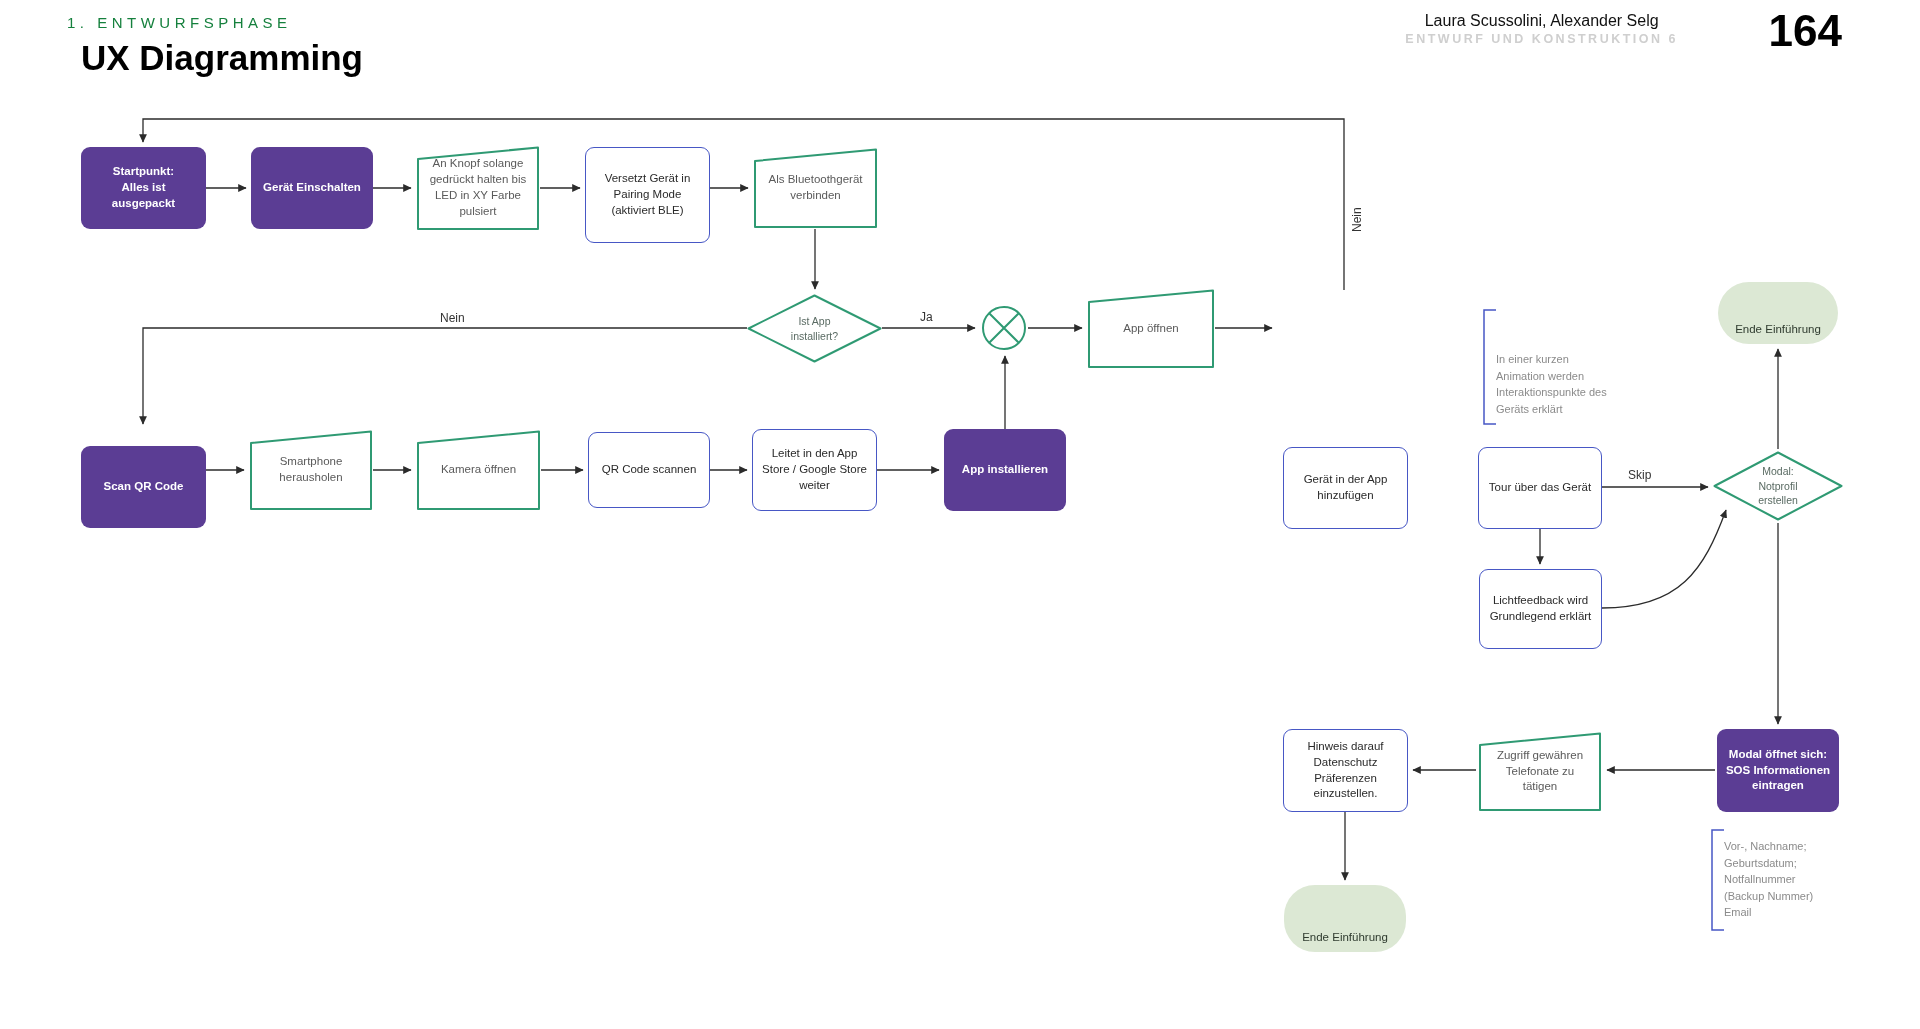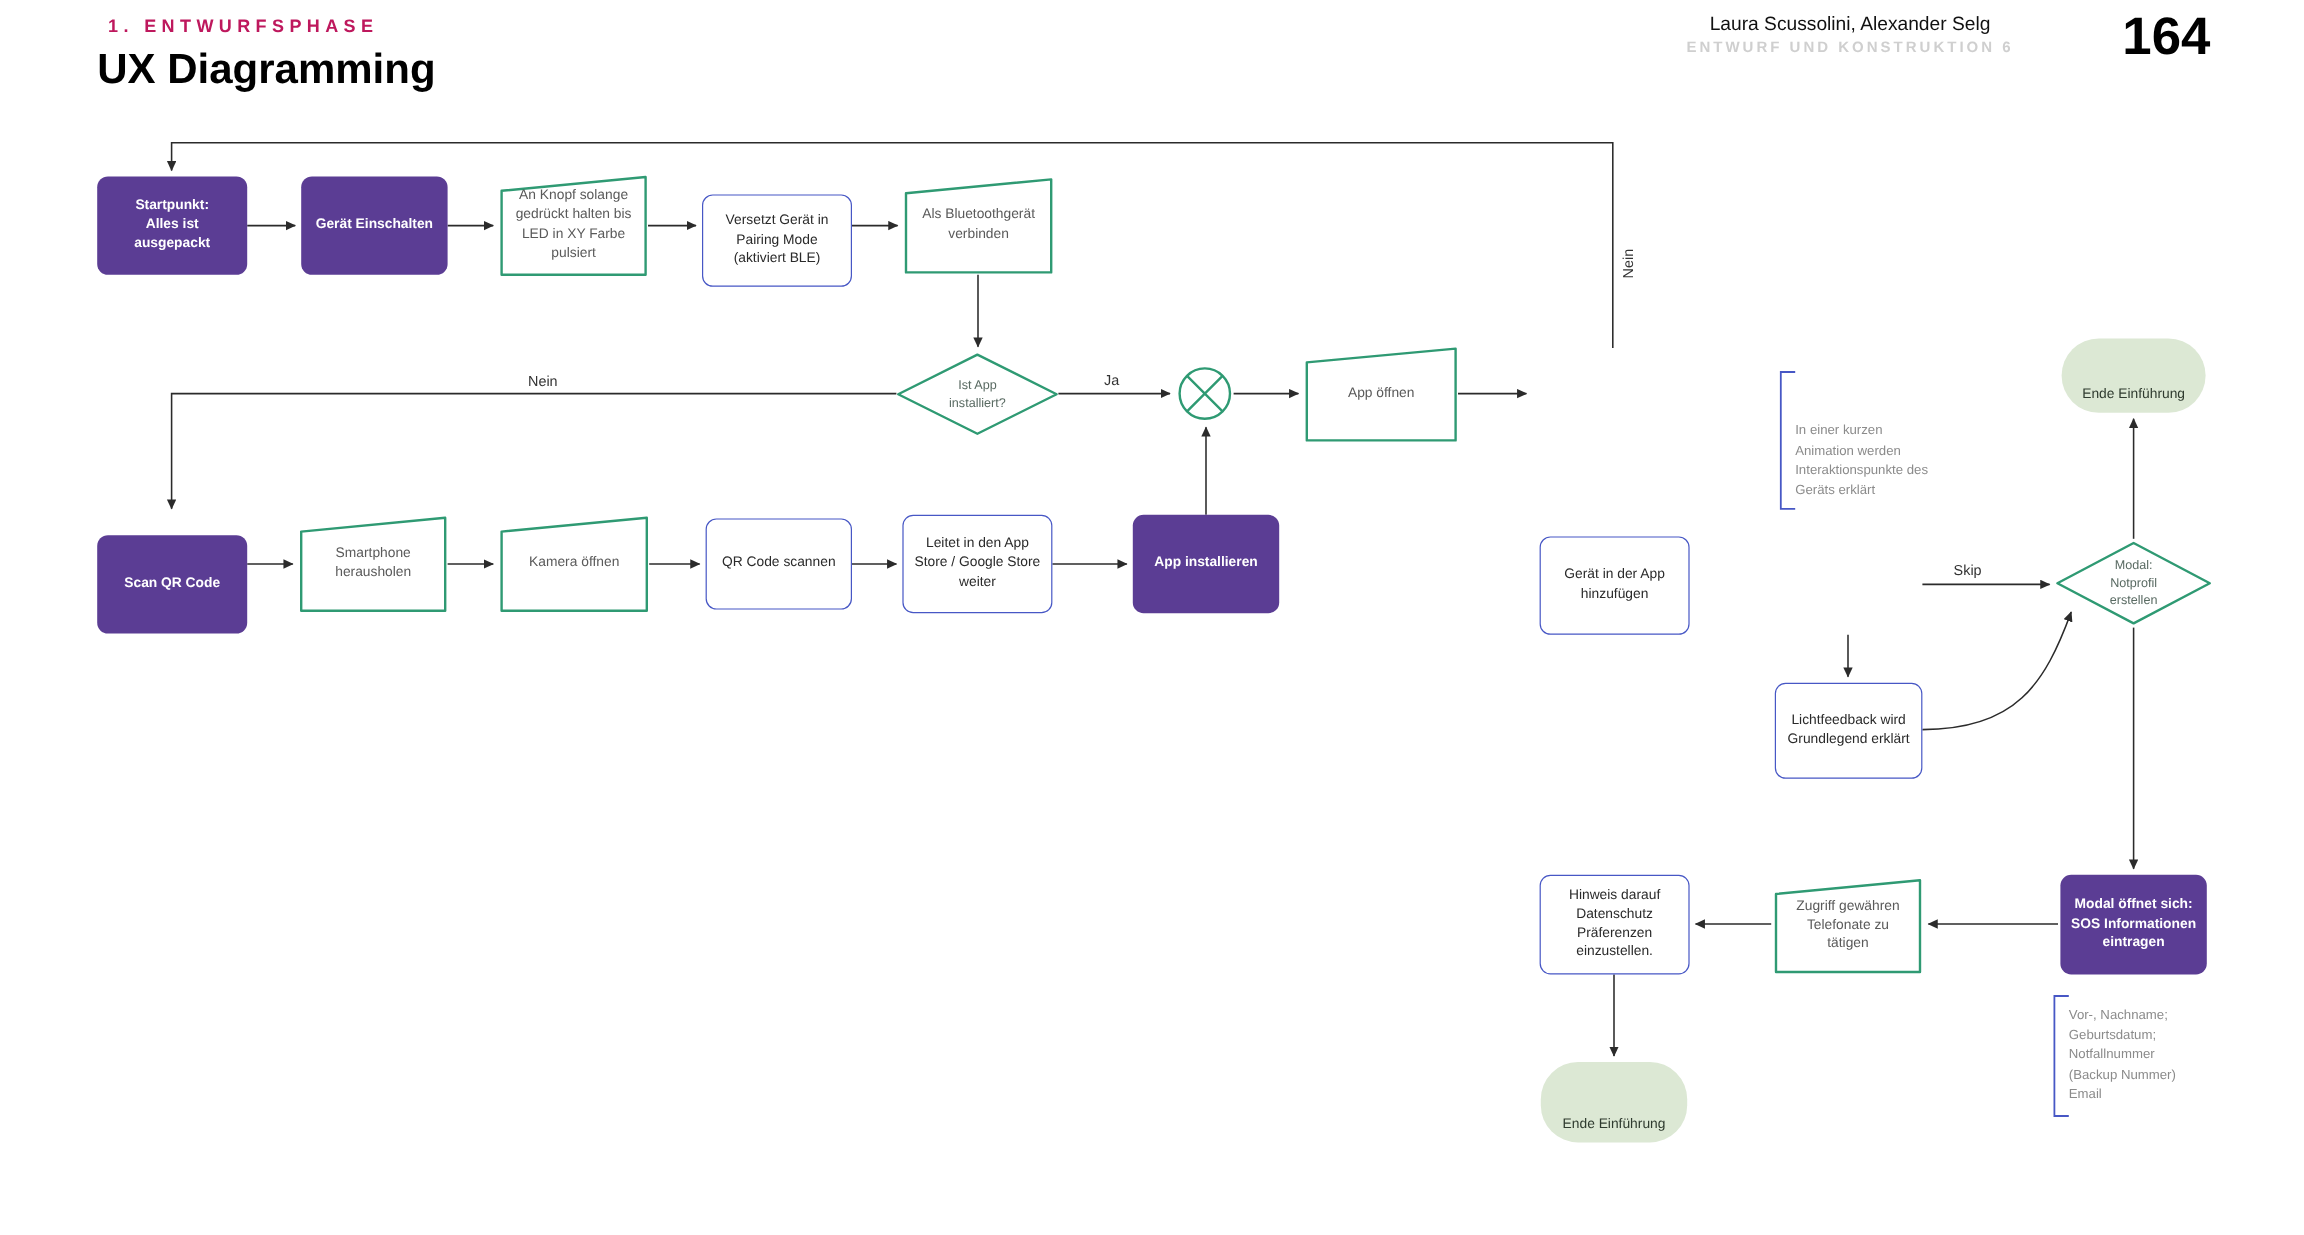--- a/index.html
+++ b/index.html
@@ -1,21 +1,21 @@
 <!DOCTYPE html>
 <html><head>
 <meta charset="utf-8">
 <style>
   html,body{margin:0;padding:0;background:#fff;}
   .canvas{position:relative;width:1920px;height:1029px;background:#ffffff;
           font-family:"Liberation Sans",sans-serif;overflow:hidden;}
 
   
-  .hdr-section{position:absolute;left:90px;top:14px;font-size:15px;font-weight:700;
-               letter-spacing:4.5px;color:#be185d;}
+  .hdr-section{position:absolute;left:67px;top:14px;font-size:15px;font-weight:400;
+               letter-spacing:4.5px;color:#15803d;}
   .hdr-title{position:absolute;left:81px;top:38px;font-size:35px;font-weight:800;color:#000;}
   .hdr-right{position:absolute;right:242px;top:12px;text-align:center;}
   .hdr-authors{font-size:16px;color:#111;}
   .hdr-course{font-size:12.5px;color:#cfcfcf;letter-spacing:2.5px;font-weight:700;margin-top:2px;}
   .hdr-page{position:absolute;right:78px;top:6px;font-size:44px;font-weight:700;color:#000;}
 
   
   .watermark{position:absolute;left:78px;top:838px;font-size:122px;font-weight:800;
              color:#d9d1ef;letter-spacing:1px;line-height:1;}
 
@@ -102,21 +102,21 @@
     </div>
   <div class="node flag" style="left:416px;top:145px;width:124px;height:86px">
     <svg class="shape" viewBox="0 0 124 86" preserveAspectRatio="none">
         <path d="M2,14 L122,2.5 L122,84 L2,84 Z"></path>
       </svg>
     <span class="lbl">An Knopf solange
 gedrückt halten bis
 LED in XY Farbe
 pulsiert</span>
     </div>
-  <div class="node proc" style="left:585px;top:162px;width:125px;height:77px">
+  <div class="node proc" style="left:585px;top:147px;width:125px;height:96px">
     <span class="lbl">Versetzt Gerät in
 Pairing Mode
 (aktiviert BLE)</span>
     </div>
   <div class="node flag" style="left:753px;top:147px;width:125px;height:82px">
     <svg class="shape" viewBox="0 0 125 82" preserveAspectRatio="none">
         <path d="M2,14 L123,2.5 L123,80 L2,80 Z"></path>
       </svg>
     <span class="lbl">Als Bluetoothgerät
 verbinden</span>
@@ -166,20 +166,23 @@
 Store / Google Store
 weiter</span>
     </div>
   <div class="node purple" style="left:944px;top:429px;width:122px;height:82px">
     <span class="lbl">App installieren</span>
     </div>
 
   <div class="node proc" style="left:1283px;top:447px;width:125px;height:82px">
     <span class="lbl">Gerät in der App
 hinzufügen</span>
+    </div>
+  <div class="node proc" style="left:1478px;top:447px;width:124px;height:82px">
+    <span class="lbl">Tour über das Gerät</span>
     </div>
   <div class="node proc" style="left:1479px;top:569px;width:123px;height:80px">
     <span class="lbl">Lichtfeedback wird
 Grundlegend erklärt</span>
     </div>
   <div class="node diamond" style="left:1713px;top:451px;width:130px;height:70px">
     <svg class="shape" viewBox="0 0 130 70" preserveAspectRatio="none">
         <polygon points="65,1.5 128.5,35 65,68.5 1.5,35"></polygon>
       </svg>
     <span class="lbl">Modal:

